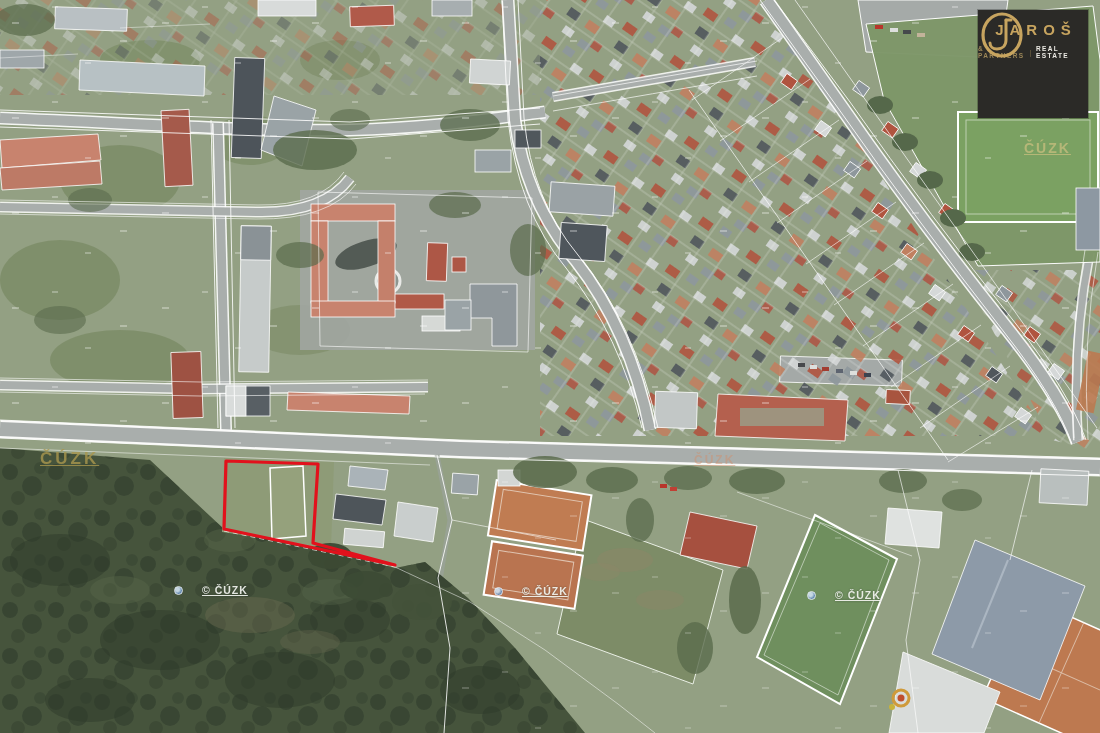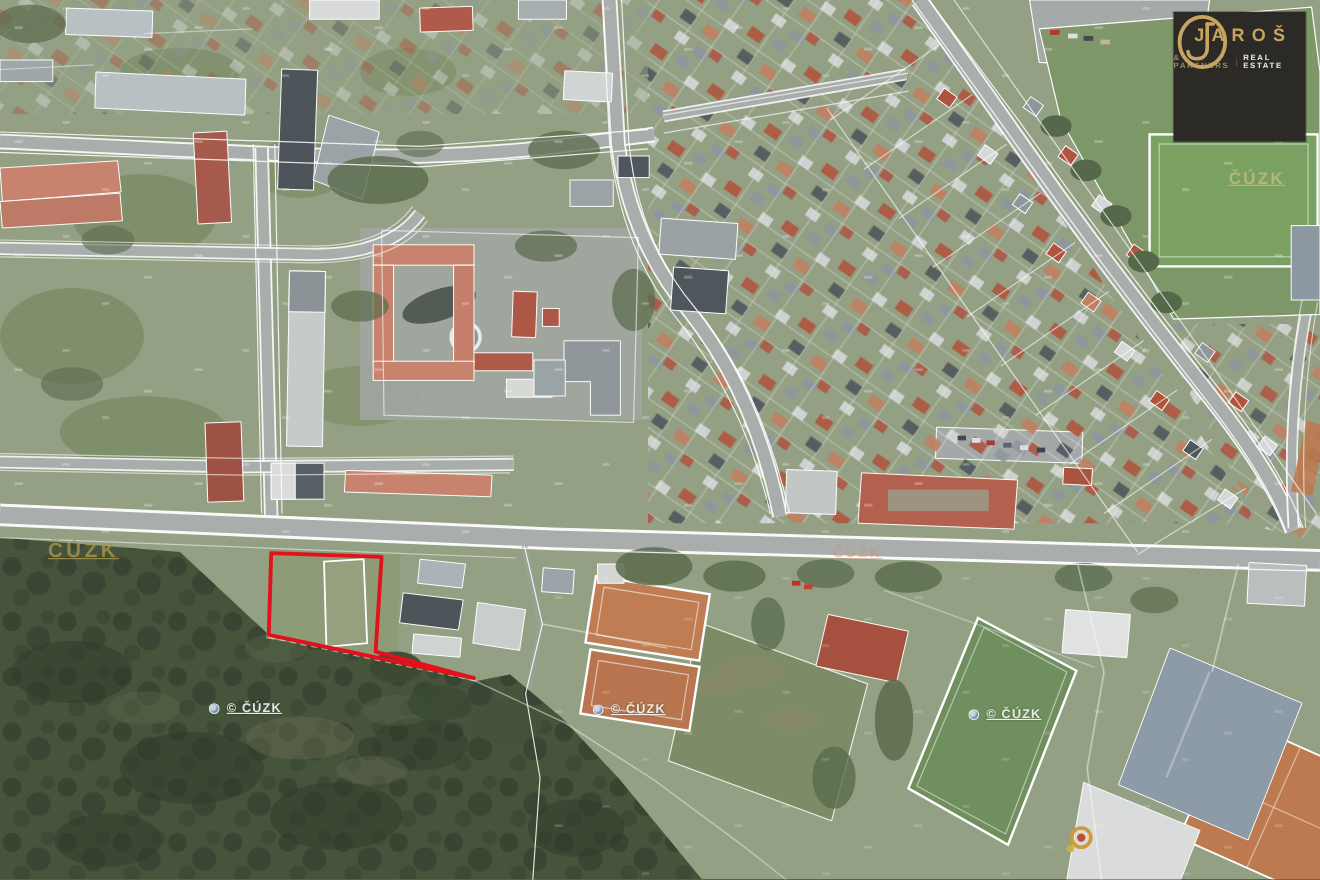--- a/index.html
+++ b/index.html
@@ -6,21 +6,21 @@
   .stage{
     position:relative;width:1100px;height:733px;overflow:hidden;
     font-family:"Liberation Sans",sans-serif;background:#93a083;
   }
   .stage svg{position:absolute;left:0;top:0;}
   
   .wm{position:absolute;white-space:nowrap;pointer-events:none;text-decoration:underline;}
   .wm-gold{left:40px;top:449px;font-size:17px;font-weight:bold;letter-spacing:3px;color:#a9974e;opacity:.8;}
   .wm-field{left:1024px;top:140px;font-size:14px;font-weight:bold;letter-spacing:2px;color:#c5bd7e;opacity:.8;}
   .wm-road{left:694px;top:453px;font-size:12px;font-weight:bold;letter-spacing:2px;color:#cf8f6f;opacity:.5;}
-  .wm-c{font-size:10.5px;font-weight:bold;letter-spacing:1px;color:#f2f4ef;opacity:.92;text-shadow:0 0 2px rgba(40,50,40,.6);display:flex;align-items:center;gap:6px;}
+  .wm-c{font-size:10.5px;font-weight:bold;letter-spacing:1px;color:#f2f4ef;opacity:.92;text-shadow:0 0 2px rgba(40,50,40,.6);display:flex;align-items:center;gap:19px;}
   .wm-c1{left:174px;top:584px;}
   .wm-c2{left:494px;top:585px;}
   .wm-c3{left:807px;top:589px;}
   .wm-dot{display:inline-block;width:7px;height:7px;border-radius:50%;
     background:radial-gradient(circle at 35% 35%, #cfe0ef 0 30%, #5d86b5 70%, #3e6493 100%);
     border:1px solid #e8eef5;}
   
   .logo{
     position:absolute;left:978px;top:10px;width:110px;height:108px;
     background:#2b2a27;display:flex;flex-direction:column;align-items:center;

